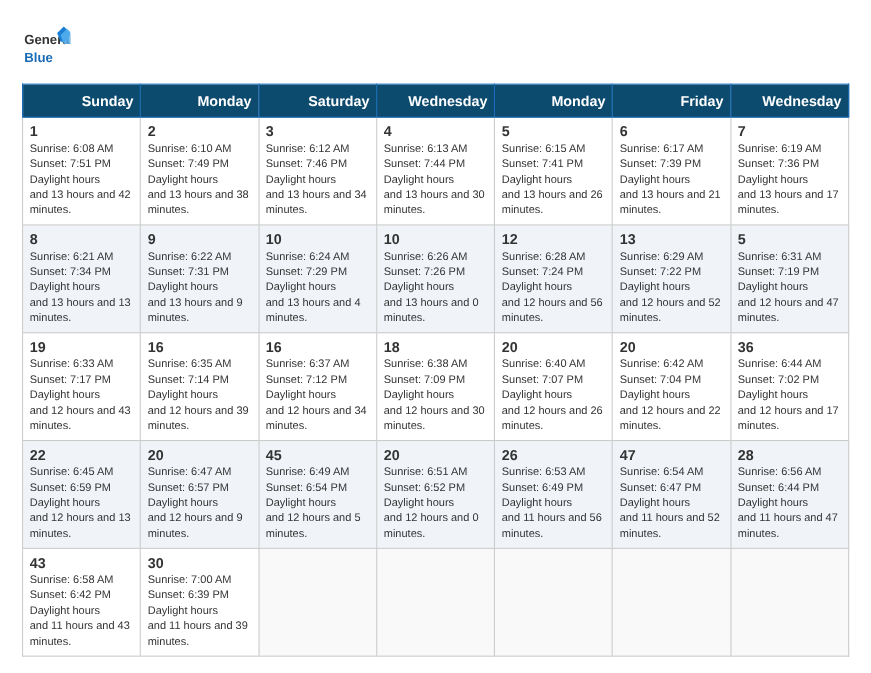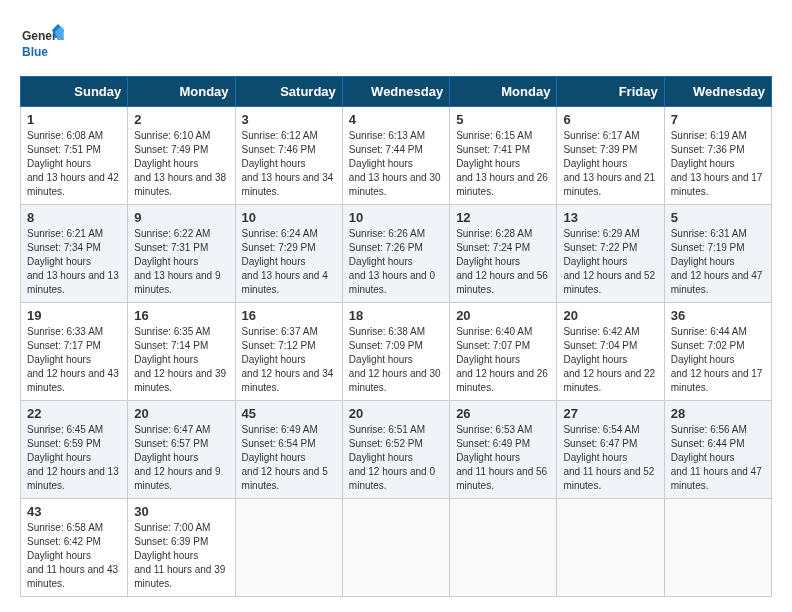--- a/index.html
+++ b/index.html
@@ -353,21 +353,21 @@
           <td>
         <div class="day-number">26</div>
         <div class="day-info">
           Sunrise: 6:53 AM<br>
           Sunset: 6:49 PM<br>
           Daylight hours<br>
           and 11 hours and 56 minutes.
         </div>
       </td>
           <td>
-        <div class="day-number">27</div>
+        <div class="day-number">47</div>
         <div class="day-info">
           Sunrise: 6:54 AM<br>
           Sunset: 6:47 PM<br>
           Daylight hours<br>
           and 11 hours and 52 minutes.
         </div>
       </td>
           <td>
         <div class="day-number">28</div>
         <div class="day-info">

